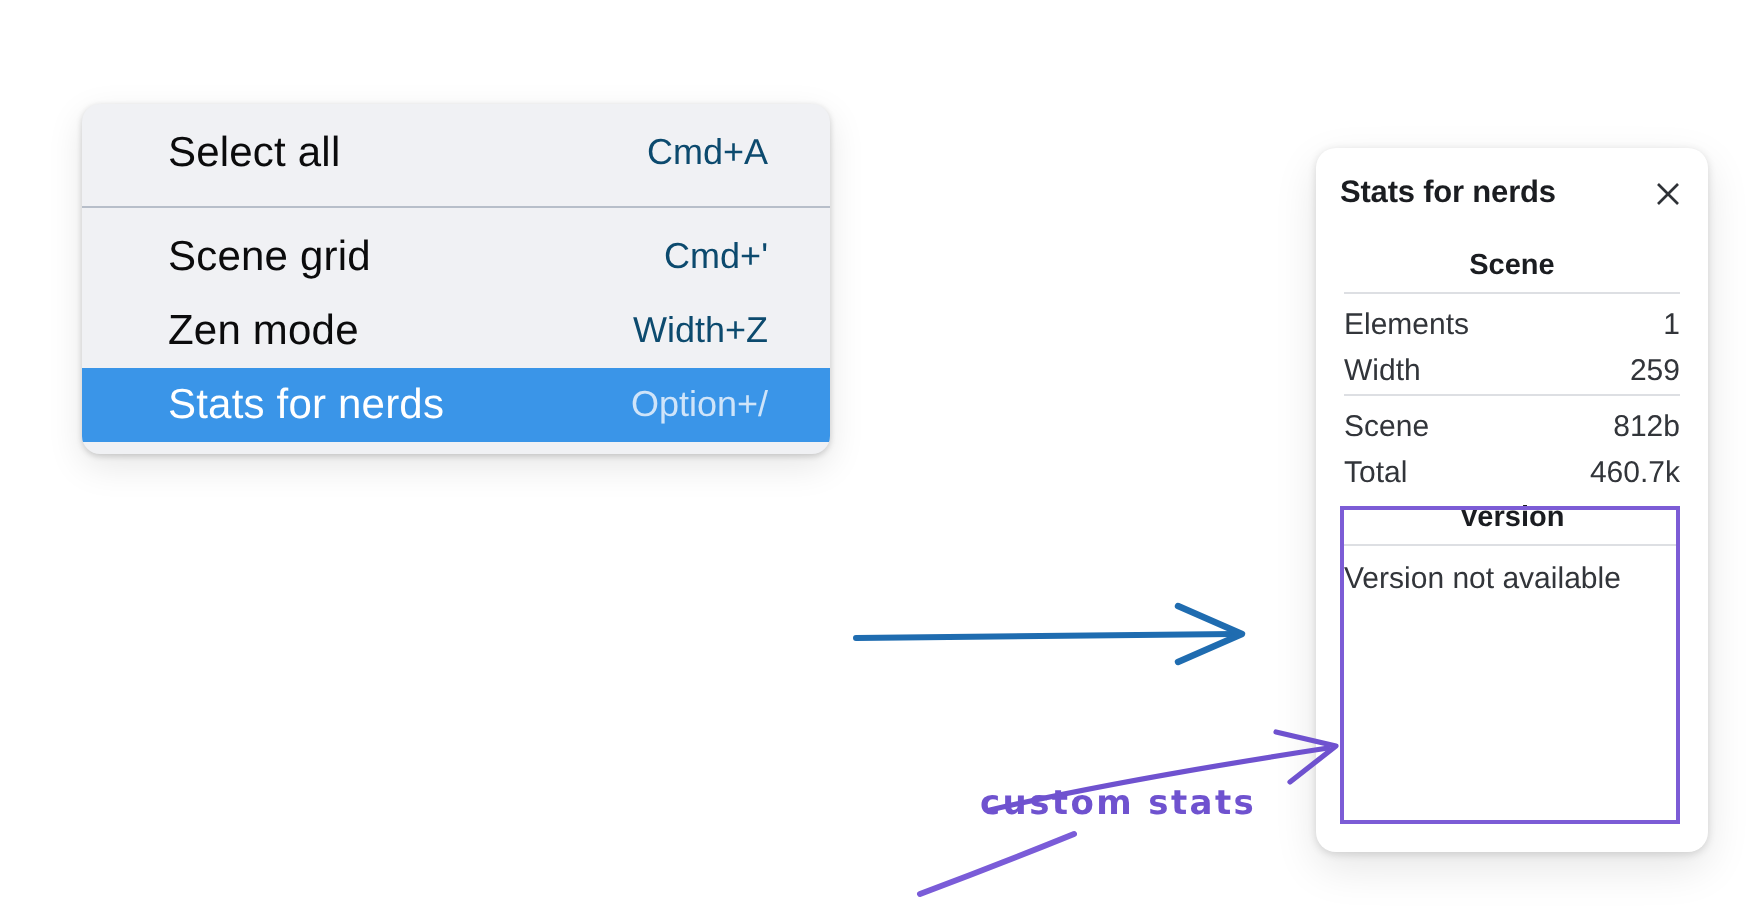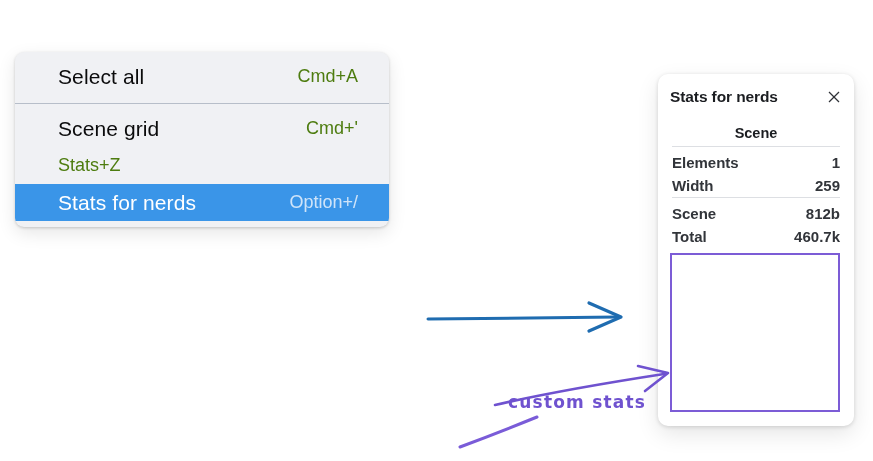--- a/index.html
+++ b/index.html
@@ -12,21 +12,21 @@
     height: 461px;
     position: relative;
     overflow: hidden;
     font-family: "Liberation Sans", sans-serif;
     -webkit-font-smoothing: antialiased;
   }
 
   
   #context-menu {
     position: absolute;
-    left: 15px;
+    left: 41px;
     top: 52px;
     width: 374px;
     background: #f0f1f4;
     border-radius: 9px;
     box-shadow: 0 1px 3px rgba(0,0,0,0.18), 0 6px 18px rgba(0,0,0,0.10);
     overflow: hidden;
   }
   .menu-section { padding: 6px 0; }
   .menu-section.section-top { padding-bottom: 8px; }
   .menu-divider {
@@ -44,21 +44,21 @@
     cursor: default;
   }
   .menu-item .label {
     font-size: 21px;
     color: #0b0b0c;
     letter-spacing: 0.1px;
     white-space: nowrap;
   }
   .menu-item .shortcut {
     font-size: 18px;
-    color: #4d7c0f;
+    color: #0c4a6e;
     white-space: nowrap;
   }
   .menu-item.selected {
     background: #3a95e8;
   }
   .menu-item.selected .label { color: #ffffff; }
   .menu-item.selected .shortcut { color: #cfe4f9; }
 
   
   #stats-panel {
@@ -105,21 +105,20 @@
     background: #dddfe3;
     margin: 0 2px 4px 2px;
   }
   .stats-row {
     display: flex;
     justify-content: space-between;
     align-items: flex-end;
     padding: 3px 2px;
     font-size: 15px;
     color: #32353a;
-    font-weight: bold;
   }
   .stats-row .k { white-space: nowrap; }
   .stats-row .v { white-space: nowrap; }
   .stats-note {
     padding: 4px 2px 2px 2px;
     font-size: 15px;
     color: #32353a;
     white-space: nowrap;
   }
 
@@ -137,21 +136,21 @@
 
   
   #annotations {
     position: absolute;
     left: 0; top: 0;
     width: 873px; height: 461px;
     pointer-events: none;
   }
   #annotation-text {
     position: absolute;
-    left: 508px;
+    left: 490px;
     top: 392px;
     font-family: "DejaVu Sans", sans-serif;
     font-size: 17px;
     font-weight: bold;
     color: #6f52cf;
     letter-spacing: 1.2px;
     white-space: nowrap;
   }
 </style>
 </head>
@@ -167,21 +166,22 @@
   </div>
 
   <div class="menu-divider"></div>
 
   <div class="menu-section">
     <div class="menu-item">
       <span class="label">Scene grid</span>
       <span class="shortcut">Cmd+'</span>
     </div>
     <div class="menu-item">
-      <span class="shortcut">Stats+Z</span>
+      <span class="label">Zen mode</span>
+      <span class="shortcut">Width+Z</span>
     </div>
     <div class="menu-item selected">
       <span class="label">Stats for nerds</span>
       <span class="shortcut">Option+/</span>
     </div>
   </div>
 
 </div>
 
 <div id="stats-panel">
@@ -214,20 +214,25 @@
     <div class="stats-row">
       <span class="k">Scene</span>
       <span class="v">812b</span>
     </div>
     <div class="stats-row">
       <span class="k">Total</span>
       <span class="v">460.7k</span>
     </div>
   </div>
 
+  <div>
+    <div class="stats-section-title">Version</div>
+    <div class="stats-rule"></div>
+    <div class="stats-note">Version not available</div>
+  </div>
 
 </div>
 
 <div id="custom-stats-box"></div>
 
 <svg id="annotations" viewBox="0 0 873 461">
 
   <g>
     <path d="M428 319 L617 317" stroke="#1f6cb0" stroke-width="3" fill="none" stroke-linecap="round"></path>
     <path d="M589 303 L621 317 L589 331" stroke="#1f6cb0" stroke-width="3.2" fill="none" stroke-linecap="round" stroke-linejoin="round"></path>

